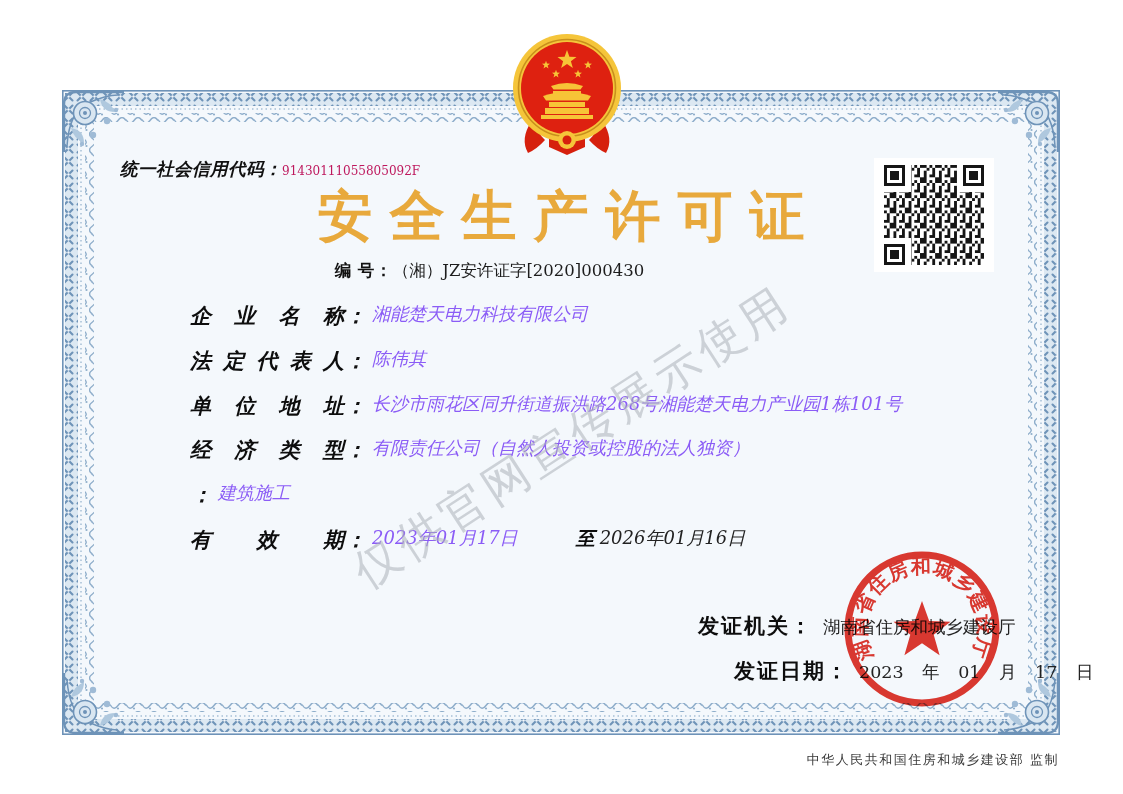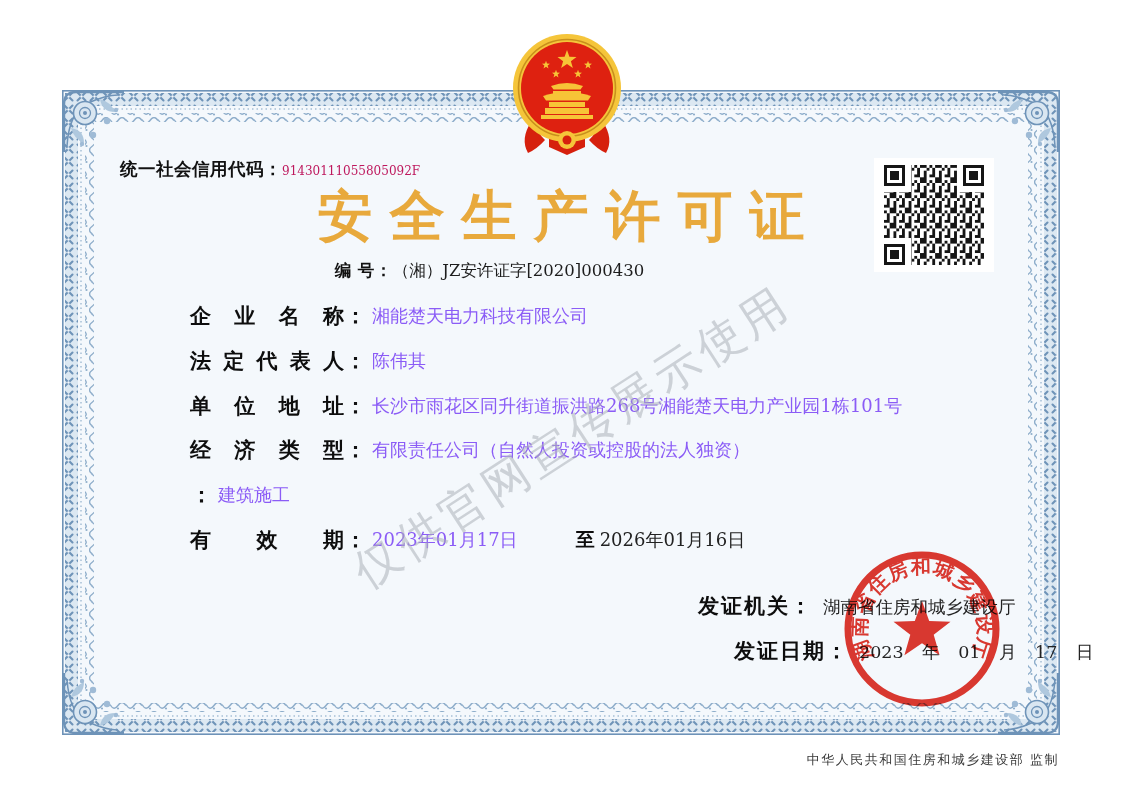--- a/index.html
+++ b/index.html
@@ -9,43 +9,43 @@
     font-family:"Liberation Sans", sans-serif;
     color:#111;
   }
   .cert-bg{
     position:absolute; left:62px; top:90px; width:998px; height:645px;
     background:#F4F8FC; z-index:1;
   }
   .frame-svg{position:absolute; left:62px; top:90px; z-index:2; pointer-events:none;}
   .emblem-svg{position:absolute; left:505px; top:30px; z-index:8;}
   .credit-line{position:absolute; left:120px; top:157px; z-index:3; font-size:17.5px;}
-  .credit-label{font-weight:bold; letter-spacing:0.5px;}
+  .credit-label{font-weight:bold; letter-spacing:0.5px;font-style:italic;}
   .credit-value{font-family:"DejaVu Serif", serif; font-weight:400; font-size:12px; color:#be185d;}
   .cert-title{
     position:absolute; left:62px; top:180px; width:998px; z-index:3;
     text-align:center; font-size:55px; font-weight:800; letter-spacing:17px;
     color:#E8A93C; text-indent:17px;
   }
   .serial-line{position:absolute; left:62px; top:260px; width:855px; text-align:center; z-index:3; font-size:16.5px;}
   .serial-label{font-weight:bold; letter-spacing:1px;}
   .serial-value{font-family:"DejaVu Serif", serif; color:#1d1d1d;}
   .qr-pad{position:absolute; left:874px; top:158px; width:120px; height:114px; background:#ffffff; z-index:3;
     display:flex; align-items:center; justify-content:center;}
   .fields{position:absolute; left:0; top:0; z-index:4;}
-  .frow{position:absolute; left:190px; display:flex; align-items:center; white-space:nowrap;}
+  .frow{position:absolute; left:190px; display:flex; align-items:flex-start; white-space:nowrap;font-style:italic;}
   .flabel{
     display:inline-block; width:154px; font-size:21px; font-weight:bold;
     text-align:justify; text-align-last:justify; color:#0d0d0d;
   }
   .fcolon{font-size:21px; font-weight:bold; margin-left:1px;}
   .fvalue{font-family:"DejaVu Serif", serif; font-size:18px; color:#8b5cf6; margin-left:6px;}
   .fto{font-size:19px; font-weight:bold; margin-left:58px; color:#0d0d0d;}
   .fvalue2{font-family:"DejaVu Serif", serif; font-size:18px; color:#222; margin-left:5px;}
-  .issue-row{position:absolute; z-index:4; display:flex; align-items:baseline; white-space:nowrap;}
+  .issue-row{position:absolute; z-index:4; display:flex; align-items:baseline; white-space:nowrap;margin-top:20px;}
   .ilabel{font-size:21px; font-weight:bold; letter-spacing:2px; color:#0d0d0d;}
   .ivalue{font-family:"DejaVu Serif", serif; font-size:17.5px; color:#222; margin-left:10px;}
   .ivalue.date{word-spacing:13px;}
   .watermark{
     position:absolute; left:252px; top:407px; width:640px; height:60px; z-index:6;
     transform:rotate(-33deg);
     text-align:center; font-size:46px; letter-spacing:5px; font-weight:500;
     color:rgba(172,177,184,0.55); pointer-events:none; white-space:nowrap;
   }
   .seal-svg{position:absolute; left:838px; top:545px; z-index:7; mix-blend-mode:multiply; opacity:0.93;}

